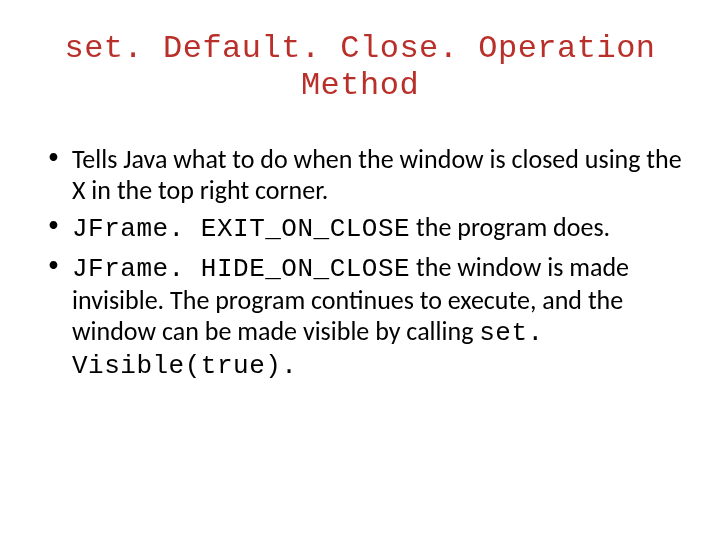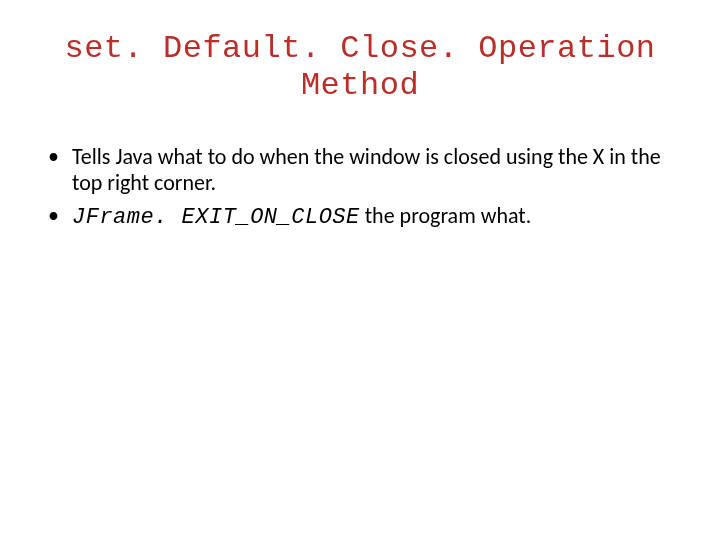--- a/index.html
+++ b/index.html
@@ -27,52 +27,54 @@
     font-weight: normal;
   }
   ul.bullets {
     list-style: none;
     padding: 0 0 0 6px;
     margin: 0;
   }
   ul.bullets > li {
     position: relative;
     padding-left: 30px;
-    font-size: 22px;
+    font-size: 26px;
     line-height: 1.2;
     margin-bottom: 6px;
     color: #000;
   }
   ul.bullets > li::before {
     content: "•";
     position: absolute;
     left: 6px;
     top: 0;
     font-size: 22px;
     color: #000;
   }
   .mono {
     font-family: "Courier New", Courier, monospace;
     letter-spacing: 0.5px;
-    font-style: italic;
   }
 </style>
 </head>
 <body>
 
 <div class="slide">
   <h1 class="title">set. Default. Close. Operation Method</h1>
 
   <ul class="bullets">
 
     <li>
       <span>Tells Java what to do when the window is closed using the X in the top right corner.</span>
     </li>
 
     <li>
-      <span class="mono">JFrame. EXIT_ON_CLOSE</span><span> the program what.</span>
+      <span class="mono">JFrame. EXIT_ON_CLOSE</span><span> the program does.</span>
     </li>
 
 
+    <li>
+      <span class="mono">JFrame. HIDE_ON_CLOSE</span><span> the window is made invisible. The program continues to execute, and the window can be made visible by calling </span><span class="mono">set. Visible(true).</span><span></span>
+    </li>
 
 
   </ul>
 </div>
 
 </body></html>

